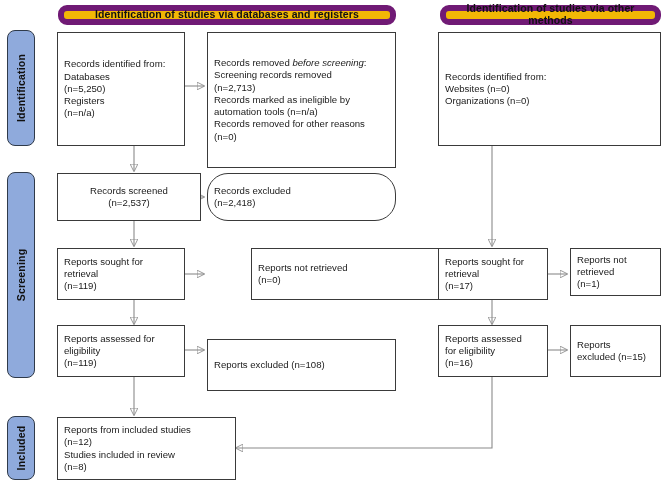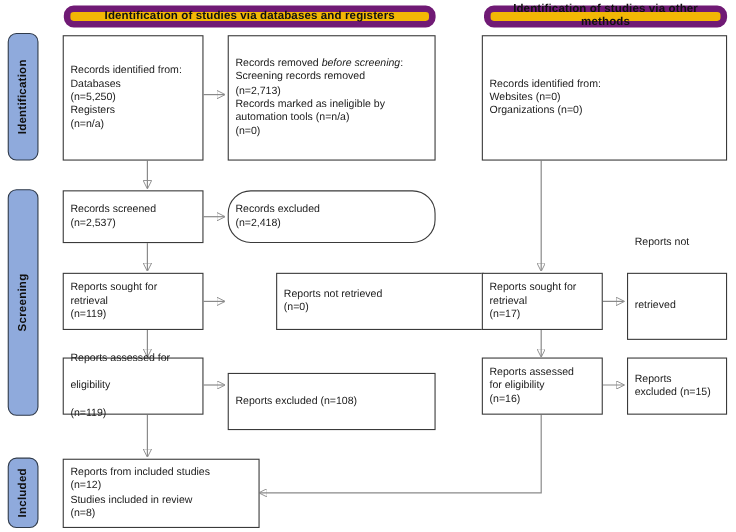--- a/index.html
+++ b/index.html
@@ -118,51 +118,52 @@
   <div class="hdr" style="left:440px;top:5px;width:221px;height:20px;">Identification of studies via other methods</div>
 
   <div class="box" style="left:57px;top:32px;width:128px;height:114px;">
     <div class="ln">Records identified from:</div>
     <div class="ln">Databases</div>
     <div class="ln">(n=5,250)</div>
     <div class="ln">Registers</div>
     <div class="ln">(n=n/a)</div>
   </div>
 
-  <div class="box" style="left:207px;top:32px;width:189px;height:114px;">
+  <div class="box" style="left:207px;top:32px;width:189px;height:136px;">
     <div class="ln"><span>Records removed </span><span class="ital">before screening</span><span>:</span></div>
     <div class="ln">Screening records removed</div>
     <div class="ln">(n=2,713)</div>
     <div class="ln">Records marked as ineligible by</div>
     <div class="ln">automation tools (n=n/a)</div>
+    <div class="ln">Records removed for other reasons</div>
     <div class="ln">(n=0)</div>
   </div>
 
-  <div class="box" style="left:57px;top:173px;width:128px;height:48px;">
+  <div class="box" style="left:57px;top:173px;width:144px;height:48px;align-items:center;">
     <div class="ln">Records screened</div>
     <div class="ln">(n=2,537)</div>
   </div>
 
   <div class="box" style="left:207px;top:173px;width:189px;height:48px;border-radius:21px;">
     <div class="ln">Records excluded</div>
     <div class="ln">(n=2,418)</div>
   </div>
 
   <div class="box" style="left:57px;top:248px;width:128px;height:52px;">
     <div class="ln">Reports sought for</div>
     <div class="ln">retrieval</div>
     <div class="ln">(n=119)</div>
   </div>
 
   <div class="box" style="left:207px;top:248px;width:189px;height:52px;margin-left:44px;">
     <div class="ln">Reports not retrieved</div>
     <div class="ln">(n=0)</div>
   </div>
 
-  <div class="box" style="left:57px;top:325px;width:128px;height:52px;gap:13px;">
+  <div class="box" style="left:57px;top:325px;width:128px;height:52px;">
     <div class="ln">Reports assessed for</div>
     <div class="ln">eligibility</div>
     <div class="ln">(n=119)</div>
   </div>
 
   <div class="box" style="left:207px;top:339px;width:189px;height:52px;">
     <div class="ln">Reports excluded (n=108)</div>
   </div>
 
   <div class="box" style="left:57px;top:417px;width:179px;height:63px;">
@@ -177,21 +178,21 @@
     <div class="ln">Websites (n=0)</div>
     <div class="ln">Organizations (n=0)</div>
   </div>
 
   <div class="box" style="left:438px;top:248px;width:110px;height:52px;">
     <div class="ln">Reports sought for</div>
     <div class="ln">retrieval</div>
     <div class="ln">(n=17)</div>
   </div>
 
-  <div class="box" style="left:570px;top:248px;width:91px;height:61px;gap:45px;">
+  <div class="box" style="left:570px;top:248px;width:91px;height:48px;">
     <div class="ln">Reports not</div>
     <div class="ln">retrieved</div>
     <div class="ln">(n=1)</div>
   </div>
 
   <div class="box" style="left:438px;top:325px;width:110px;height:52px;">
     <div class="ln">Reports assessed</div>
     <div class="ln">for eligibility</div>
     <div class="ln">(n=16)</div>
   </div>

